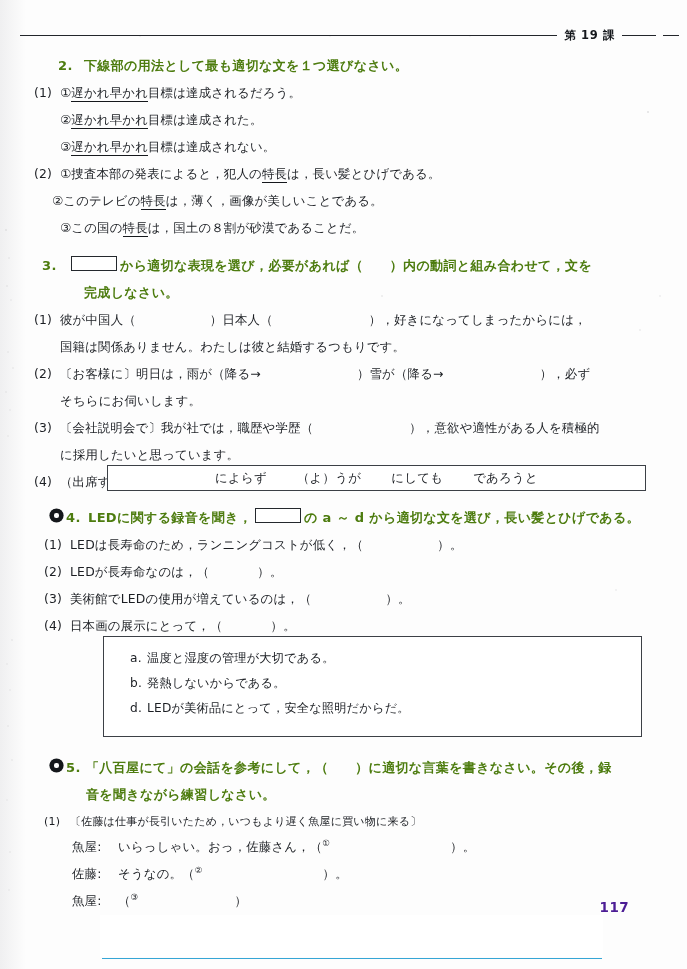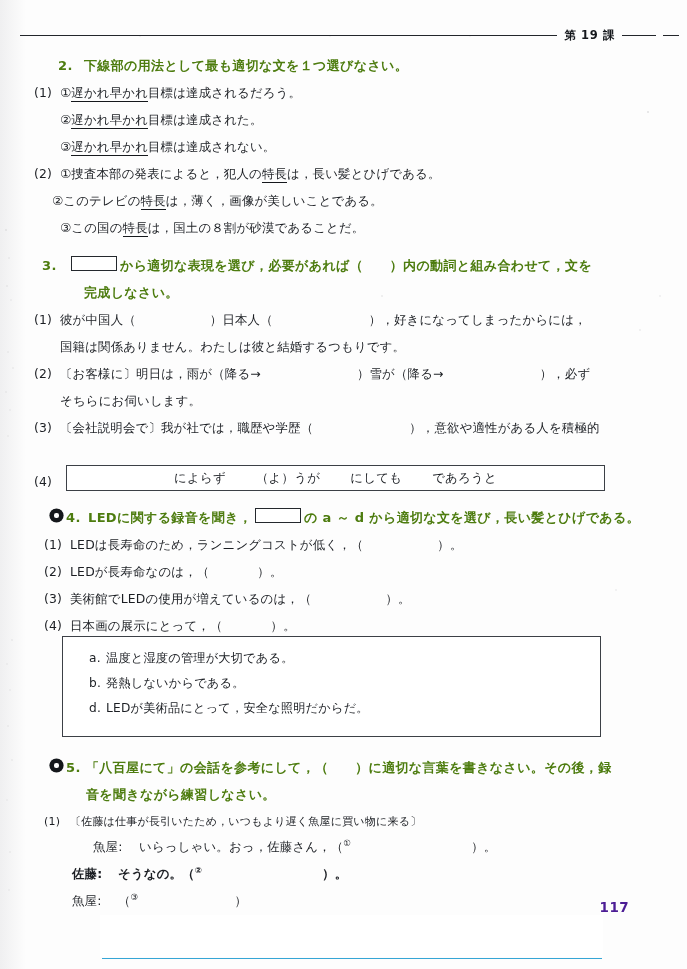--- a/index.html
+++ b/index.html
@@ -139,20 +139,21 @@
     margin: 0 3px;
     background: #fff;
   }
 
   
   .framebox {
     position: absolute;
     border: 1.2px solid #3c4046;
     background: #fff;
     box-sizing: border-box;
+    margin-left: 41px;
   }
   .wordbank {
     display: flex;
     align-items: center;
     justify-content: center;
     gap: 30px;
     font-size: 12.4px;
     letter-spacing: .3px;
     color: #1b1e23;
   }
@@ -271,20 +272,21 @@
   <div class="blk line" style="left:60px; top:333px;">国籍は関係ありません。わたしは彼と結婚するつもりです。</div>
 
   <div class="blk line" style="left:34px; top:360px;">
     <span class="num">(2)</span><span>〔お客様に〕明日は，雨が（降る→</span><span class="gap-l"></span><span>）雪が（降る→</span><span class="gap-l"></span><span>），必ず</span>
   </div>
   <div class="blk line" style="left:60px; top:387px;">そちらにお伺いします。</div>
 
   <div class="blk line" style="left:34px; top:414px;">
     <span class="num">(3)</span><span>〔会社説明会で〕我が社では，職歴や学歴（</span><span class="gap-l"></span><span>），意欲や適性がある人を積極的</span>
   </div>
+  <div class="blk line" style="left:60px; top:441px;">に採用したいと思っています。</div>
 
   <div class="blk line" style="left:34px; top:468px;">
     <span class="num">(4)</span><span>（出席する→</span><span class="gap-l"></span><span>）（欠席する→</span><span class="gap-l"></span><span>），必ず連絡をしてください。</span>
   </div>
 
   <div class="framebox wordbank" style="left:66px; top:465px; width:539px; height:26px; top:465px;">
     <span>によらず</span>
     <span>（よ）うが</span>
     <span>にしても</span>
     <span>であろうと</span>
@@ -323,24 +325,24 @@
   <div class="disc" style="left:50px; top:759px;"></div>
   <div class="blk q-head" style="left:66px; top:754px;">
     <span class="num" style="min-width:20px;">5.</span><span>「八百屋にて」の会話を参考にして，（　　）に適切な言葉を書きなさい。その後，録</span>
   </div>
   <div class="blk q-head" style="left:86px; top:781px;">音を聞きながら練習しなさい。</div>
 
   <div class="blk line" style="left:44px; top:808px; font-size:11px;">
     <span class="num">(1)</span><span>〔佐藤は仕事が長引いたため，いつもより遅く魚屋に買い物に来る〕</span>
   </div>
 
-  <div class="blk line" style="left:72px; top:833px;margin-left:21px;">
+  <div class="blk line" style="left:72px; top:833px;">
     <span style="display:inline-block;min-width:46px;">魚屋:</span><span>いらっしゃい。おっ，佐藤さん，（</span><sup class="cn">①</sup><span class="gap-xl"></span><span>）。</span>
   </div>
-  <div class="blk line" style="left:72px; top:860px;font-weight:bold;">
+  <div class="blk line" style="left:72px; top:860px;">
     <span style="display:inline-block;min-width:46px;">佐藤:</span><span>そうなの。（</span><sup class="cn">②</sup><span class="gap-xl"></span><span>）。</span>
   </div>
   <div class="blk line" style="left:72px; top:887px;">
     <span style="display:inline-block;min-width:46px;">魚屋:</span><span>（</span><sup class="cn">③</sup><span class="gap-l"></span><span>）</span>
   </div>
 
   <div class="pagenum">117</div>
   <div class="bottomband"></div>
   <div class="bottombar"></div>
 

